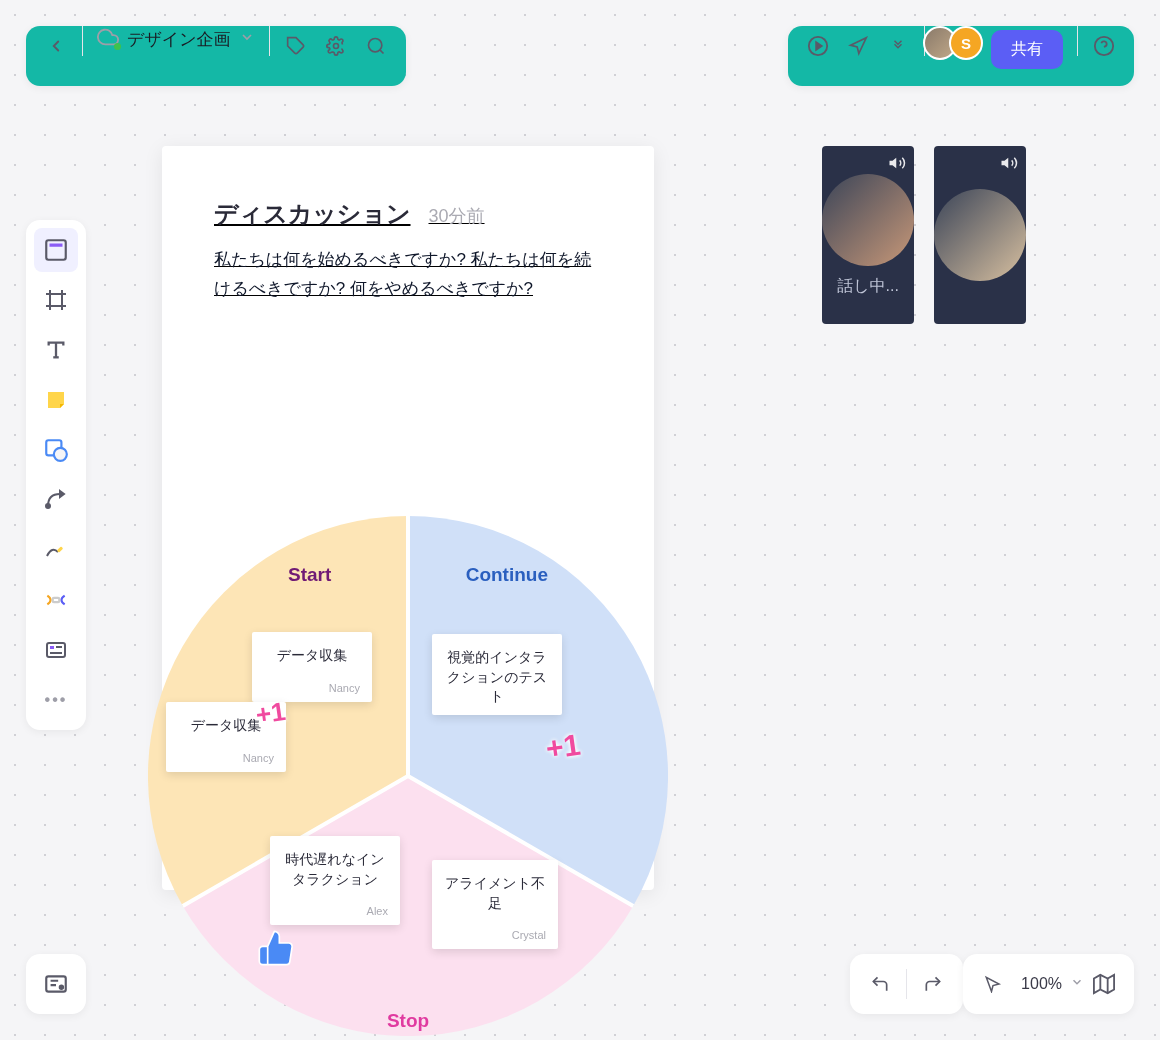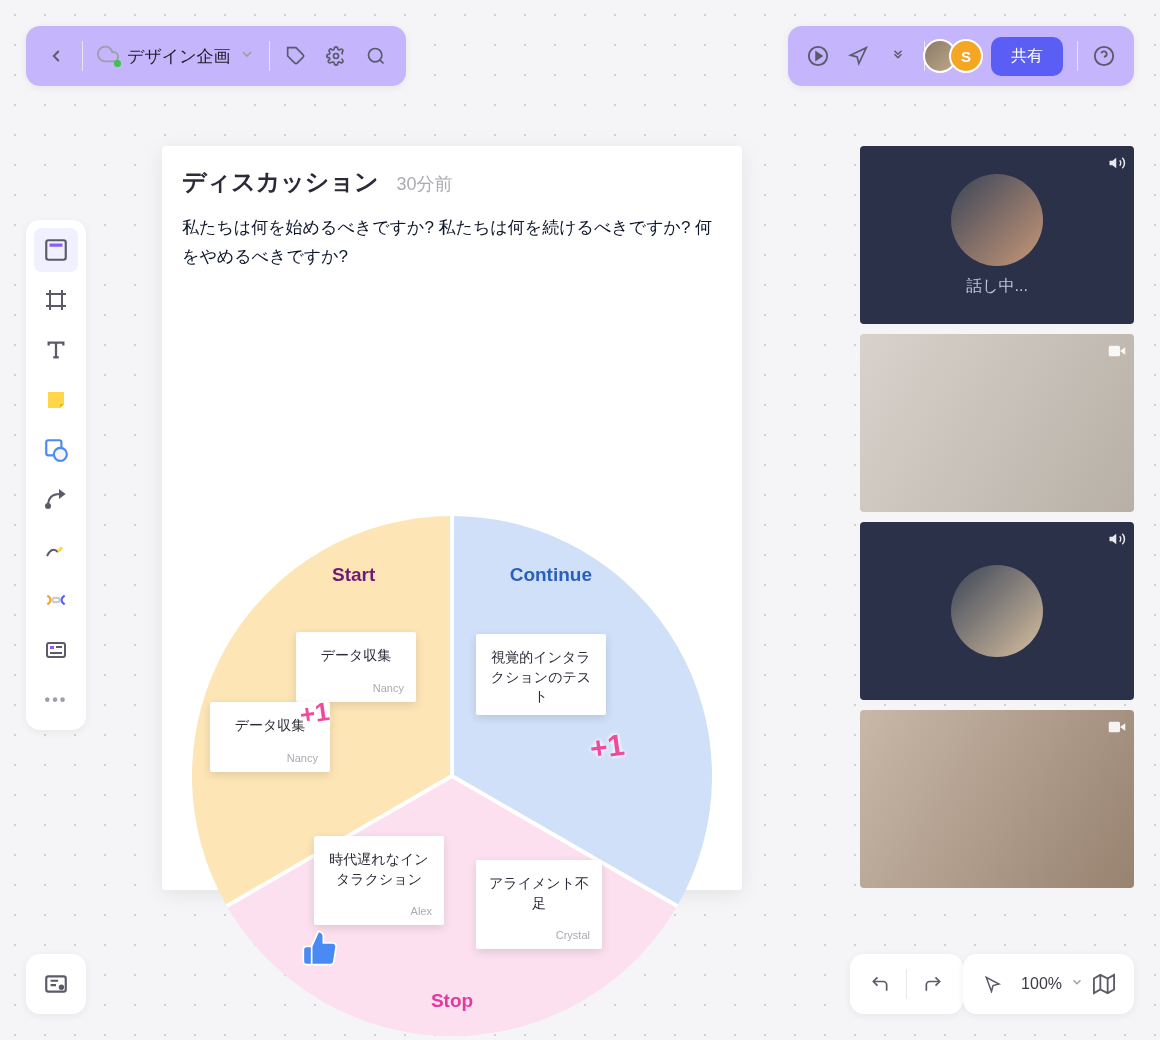--- a/index.html
+++ b/index.html
@@ -7,22 +7,22 @@
   width: 1160px; height: 1040px;
   background: #f5f5f7;
   font-family: -apple-system, "Hiragino Sans", sans-serif;
   position: relative; overflow: hidden;
   background-image: radial-gradient(circle, #d0d0d5 1px, transparent 1px);
   background-size: 30px 30px;
   border-radius: 24px;
 }
 .toolbar-left, .toolbar-right {
   position: absolute; top: 26px; height: 60px;
-  background: #c4b5fd; border-radius: 14px;
-  display: flex; align-items: center; padding: 0 10px;
+  background: #14b8a6; border-radius: 14px;
+  display: flex; align-items: flex-start; padding: 0 10px;
   box-shadow: 0 2px 8px rgba(0,0,0,0.06);
 }
 .toolbar-left { left: 26px; }
 .toolbar-right { right: 26px; }
 .divider { width: 1px; height: 30px; background: #e5e5ea; margin: 0 6px; }
 .tb-btn { width: 40px; height: 40px; display: flex; align-items: center; justify-content: center; cursor: pointer; border-radius: 8px; color: #5a5a68; }
 .bc { display: flex; align-items: center; gap: 8px; padding: 0 8px; cursor: pointer; }
 .bc-cloud { color: #9e9ea8; position: relative; }
 .bc-dot { width: 7px; height: 7px; background: #3ec24c; border-radius: 50%; position: absolute; bottom: 2px; right: -2px; }
 .bc-title { font-size: 17px; font-weight: 500; color: #1a1a22; }
@@ -38,50 +38,51 @@
   width: 60px; background: #fff; border-radius: 14px;
   padding: 8px 0; box-shadow: 0 2px 8px rgba(0,0,0,0.06);
   display: flex; flex-direction: column; align-items: center; gap: 6px;
 }
 .tool { width: 44px; height: 44px; display:flex;align-items:center;justify-content:center;border-radius:8px;cursor:pointer; }
 .tool.active { background: #f0f0ff; }
 .tool-more { color: #9e9ea8; letter-spacing: 2px; font-weight: bold; }
 
 .canvas-card {
   position: absolute; left: 162px; top: 146px;
-  width: 580px; height: 744px; background: #fff;
-  border-radius: 4px; padding: 20px;
+  width: 492px; height: 744px; background: #fff;
+  border-radius: 4px; padding: 52px;
   box-shadow: 0 4px 20px rgba(0,0,0,0.08);
+  text-decoration: underline;
 }
 .card-title-row { display: flex; align-items: baseline; gap: 18px; margin-bottom: 16px; }
 .card-title { font-size: 24px; font-weight: 700; color: #2a2a38; }
 .card-time { font-size: 18px; color: #aaaab2; }
 .card-desc { font-size: 17px; color: #0f172a; line-height: 1.7; }
 
 .wheel { position: absolute; left: 50%; top: 370px; transform: translateX(-50%); width: 520px; height: 520px; }
 .seg-label { position: absolute; font-size: 19px; font-weight: 700; }
 .seg-start { color: #701a75; left: 140px; top: 48px; }
 .seg-continue { color: #2a5fbf; right: 120px; top: 48px; }
-.seg-stop { color: #e03aa0; left: 50%; transform: translateX(-50%); bottom: 24px; }
+.seg-stop { color: #e03aa0; left: 50%; transform: translateX(-50%); bottom: 4px; }
 
 .note { position: absolute; background: #fff; border-radius: 2px; padding: 14px 12px 8px; width: 120px; box-shadow: 0 3px 10px rgba(0,0,0,0.12); font-size: 14px; text-align: center; }
 .note .txt { color: #2a2a38; line-height: 1.4; }
 .note .auth { font-size: 11px; color: #aaaab2; text-align: right; margin-top: 16px; }
 .n1 { left: 104px; top: 116px; }
 .n2 { left: 18px; top: 186px; }
 .n3 { right: 106px; top: 118px; width: 130px; }
 .n4 { left: 122px; top: 320px; width: 130px; }
 .n5 { right: 110px; top: 344px; width: 126px; }
 
 .sticker-plus1 { position:absolute; font-size: 26px; font-weight: 900; color: #f04a9f; transform: rotate(-8deg); text-shadow: 0 0 4px #fff, 0 0 4px #fff; }
 .sp1 { left: 108px; top: 182px; }
 .sp2 { right: 88px; top: 214px; font-size: 30px; }
 .thumb { position: absolute; left: 108px; top: 412px; }
 
-.video-col { position: absolute; right: 26px; top: 146px; width: 274px; display:flex; flex-direction:column; gap: 10px; }
+.video-col { position: absolute; right: 26px; top: 146px; width: 312px; display:flex; flex-direction:row; gap: 10px; }
 .vtile { height: 178px; border-radius: 4px; position: relative; overflow:hidden; }
 .vtile.dark { background: #2a3148; display:flex;flex-direction:column;align-items:center;justify-content:center;gap:10px; }
 .vtile.photo1 { background: linear-gradient(120deg,#d8d2cc,#b8b0a6); }
 .vtile.photo2 { background: linear-gradient(120deg,#c8b8a8,#988270); }
 .vavatar { width: 92px; height: 92px; border-radius: 50%; }
 .va1 { background: linear-gradient(135deg,#3a4458,#c89878); }
 .va2 { background: linear-gradient(135deg,#3a4458,#d8c0a0); }
 .vlabel { color: #c0c6d8; font-size: 16px; }
 .vicon { position: absolute; top: 8px; right: 8px; color: #fff; opacity: 0.9; }
 

